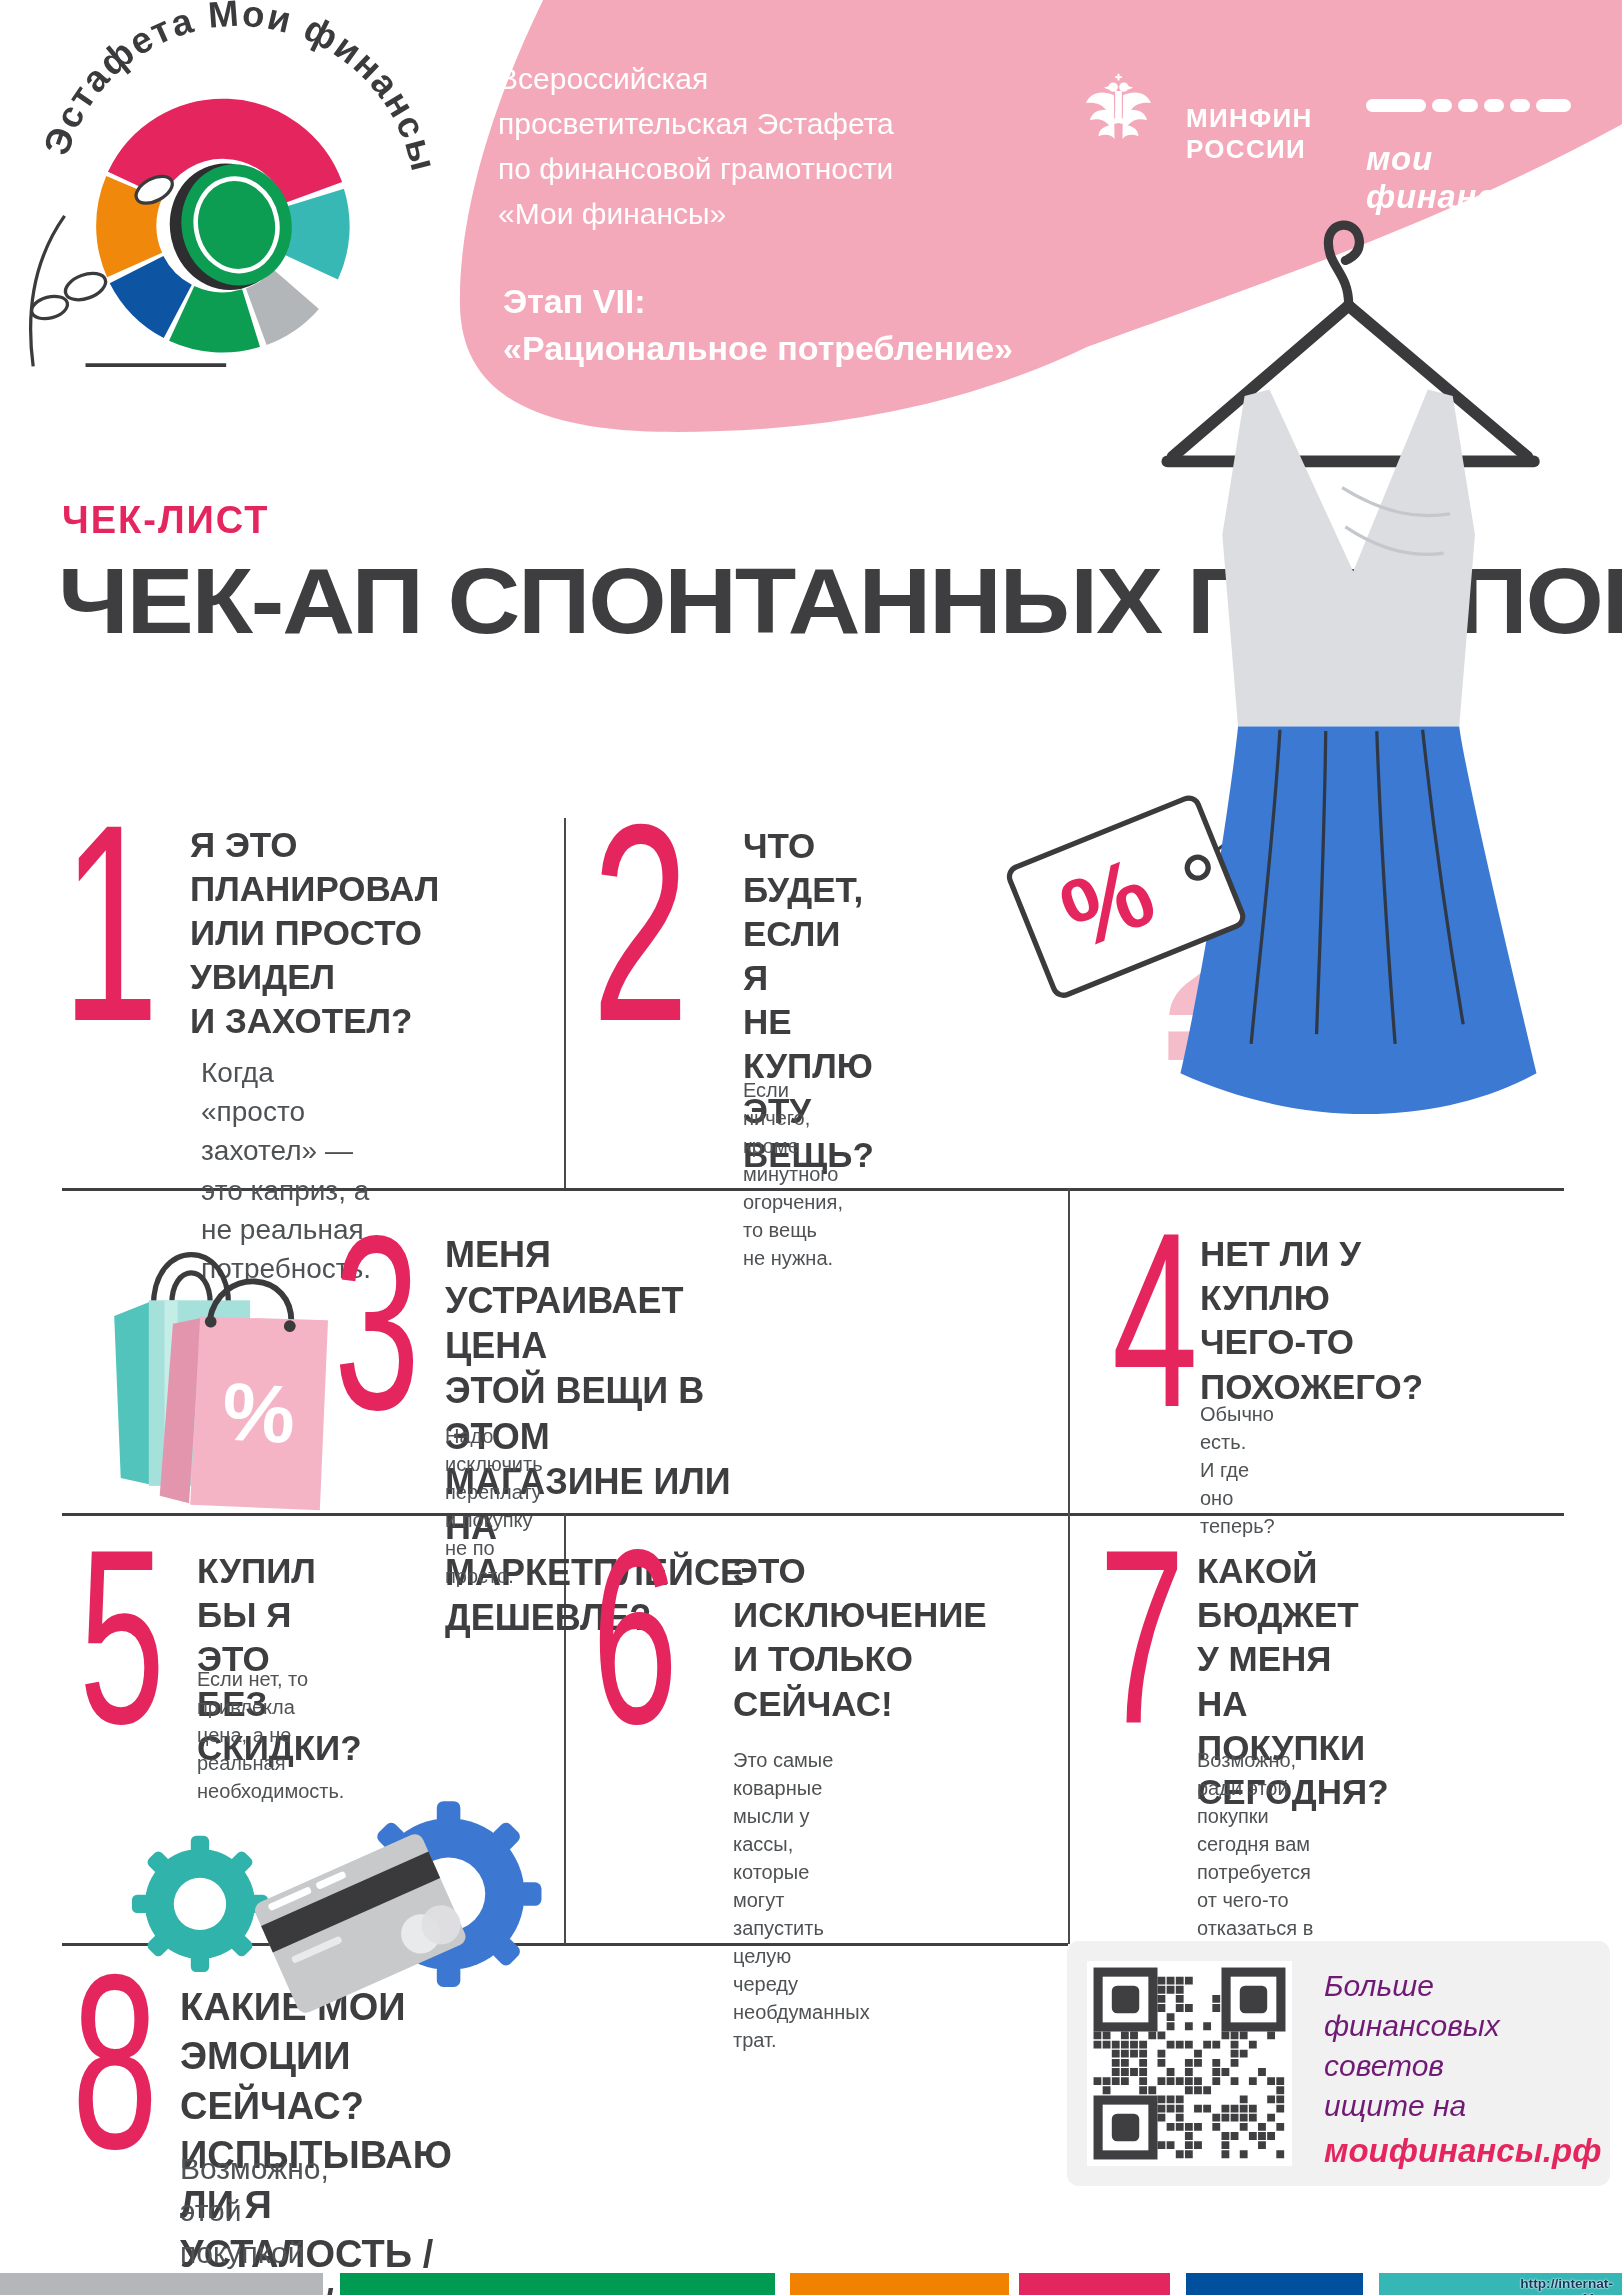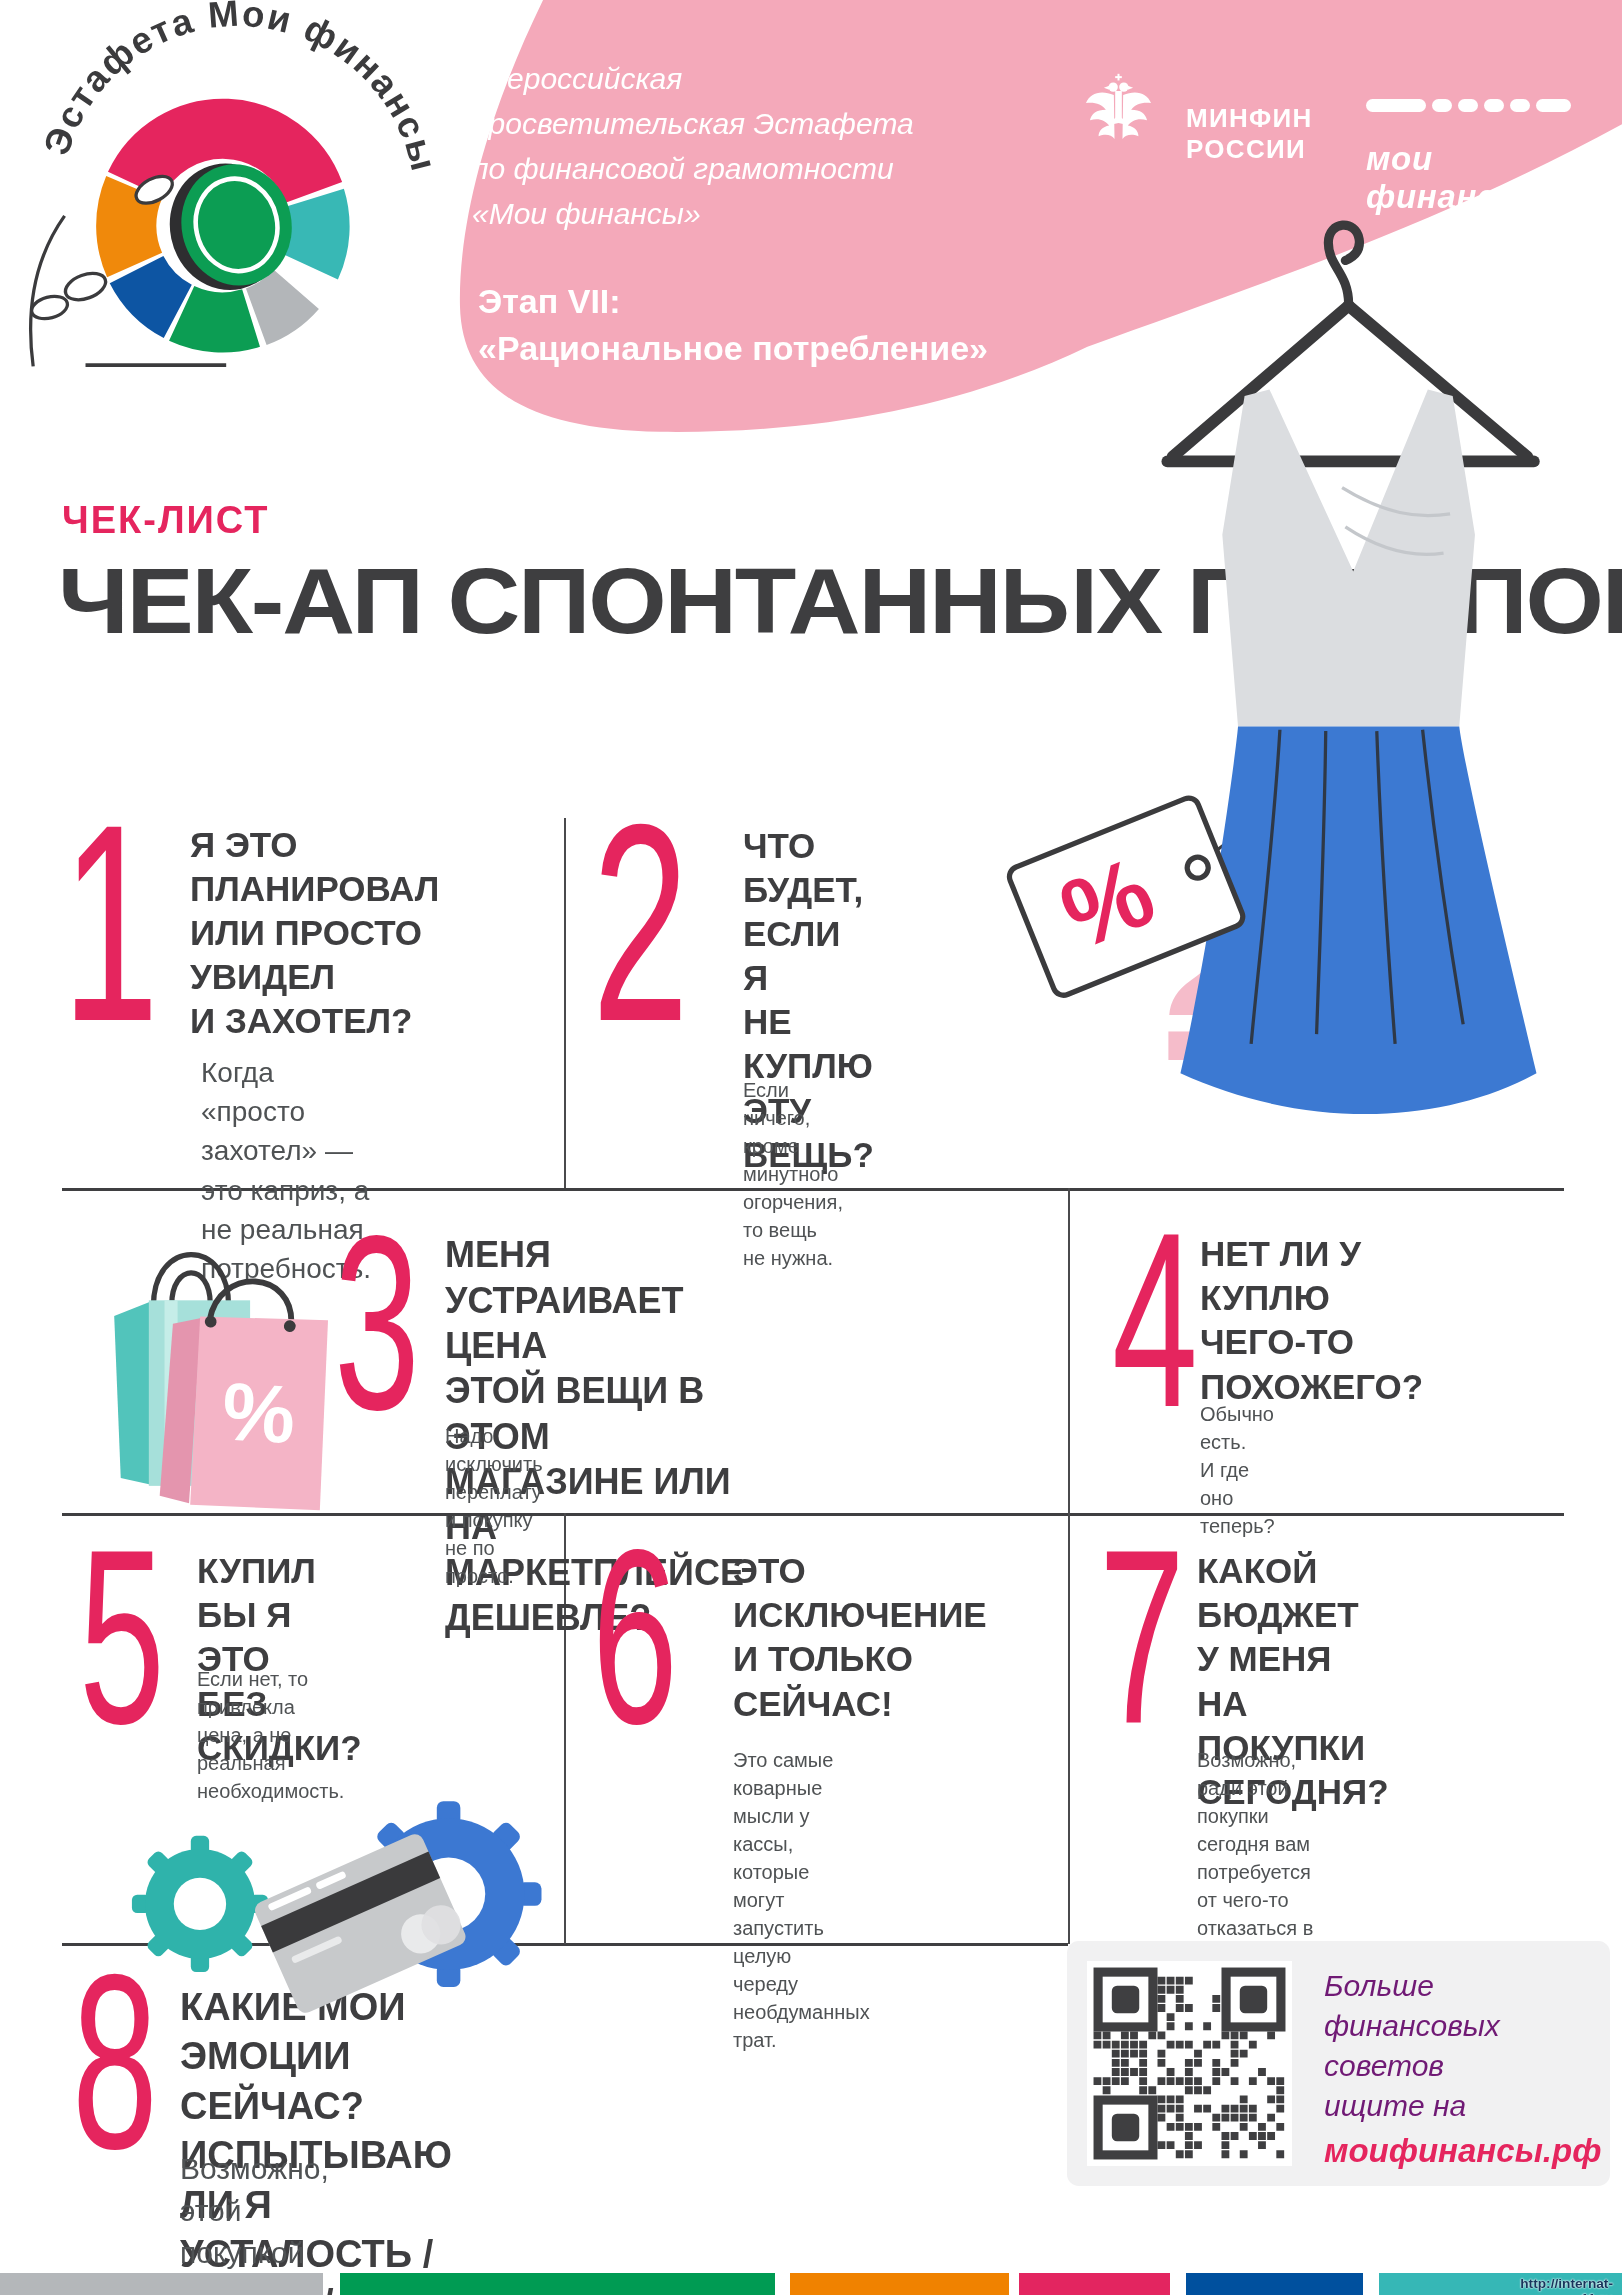--- a/index.html
+++ b/index.html
@@ -4,22 +4,22 @@
 <style>
   html,body{margin:0;padding:0;background:#fff;}
   .page{position:relative;width:1622px;height:2295px;background:#fff;overflow:hidden;
         font-family:"Liberation Sans","DejaVu Sans",sans-serif;color:var(--dark);}
   svg{overflow:visible;}
   .abs{position:absolute;}
 
   
   .blob{left:0;top:0;}
   .logo-svg{left:6.5px;top:0;}
-  .program{left:472px;top:56px;font-size:30px;line-height:1.5;font-weight:500;color:#fff;white-space:pre-line;font-style:italic;}
-  .stage{left:478px;top:278px;font-size:34px;line-height:1.38;font-weight:700;color:#fff;white-space:pre-line;}
+  .program{left:498px;top:56px;font-size:30px;line-height:1.5;font-weight:500;color:#fff;white-space:pre-line;}
+  .stage{left:503px;top:278px;font-size:34px;line-height:1.38;font-weight:700;color:#fff;white-space:pre-line;}
   .minfin{left:1078px;top:60px;}
   .minfin-label{left:1186px;top:103px;font-size:26px;font-weight:700;color:#fff;line-height:1.2;letter-spacing:1.3px;white-space:pre-line;}
   .myfin{left:1366px;top:99px;width:205px;font-style:italic;}
   .dashes{display:flex;gap:5.9px;height:13px;}
   .dashes span{background:#fff;border-radius:6.5px;height:13px;display:block;}
   .myfin-label{margin-top:27.5px;font-size:33px;font-weight:700;color:#fff;letter-spacing:0.7px;}
 
   
   .kicker{left:62px;top:499px;font-size:38px;font-weight:700;letter-spacing:2px;color:var(--accent);}
   .heading{left:58px;top:553px;font-size:90px;font-weight:700;letter-spacing:-2px;line-height:1.05;

